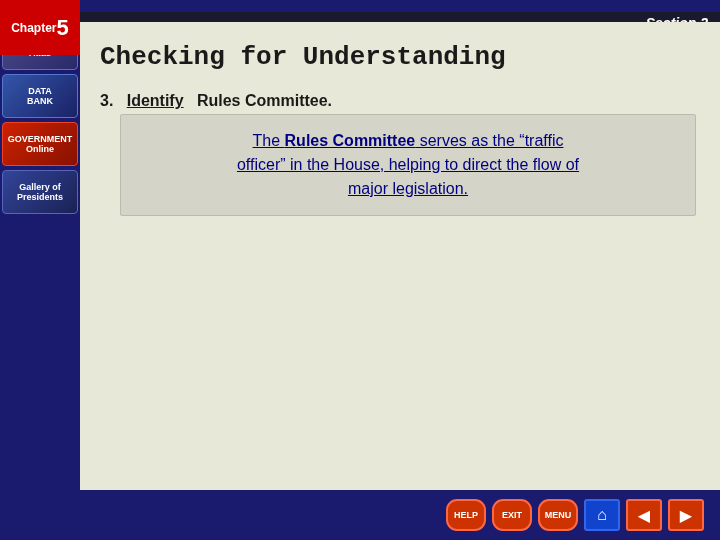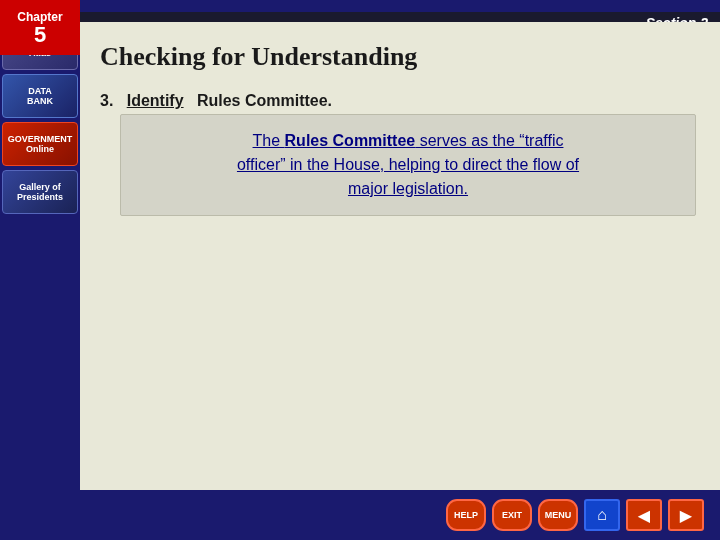--- a/index.html
+++ b/index.html
@@ -38,21 +38,20 @@
     
     .chapter-box {
       position: absolute;
       top: 0;
       left: 0;
       width: 80px;
       height: 55px;
       background: #cc0000;
       z-index: 20;
       display: flex;
-      flex-direction: column;
       align-items: center;
       justify-content: center;
       color: white;
       font-weight: bold;
     }
 
     .chapter-title {
       font-size: 12px;
     }
 
@@ -135,21 +134,21 @@
       display: inline-block;
       margin-bottom: 16px;
     }
 
     
     .page-title {
       font-size: 26px;
       font-weight: bold;
       color: #1a1a1a;
       margin-bottom: 20px;
-      font-family: Liberation Serif, serif;
+      font-family: Liberation Mono, monospace;
     }
 
     
     .question-number {
       font-size: 16px;
       font-weight: bold;
       color: #1a1a1a;
     }
 
     

